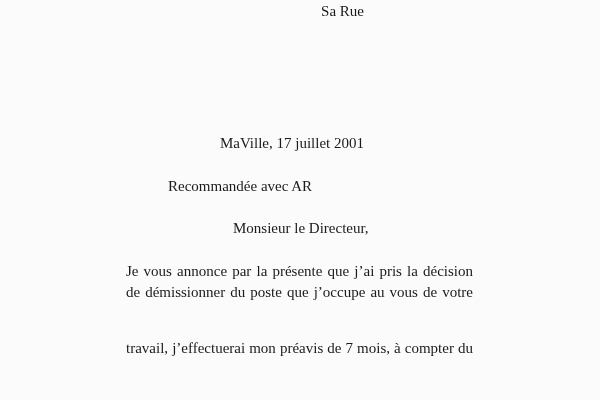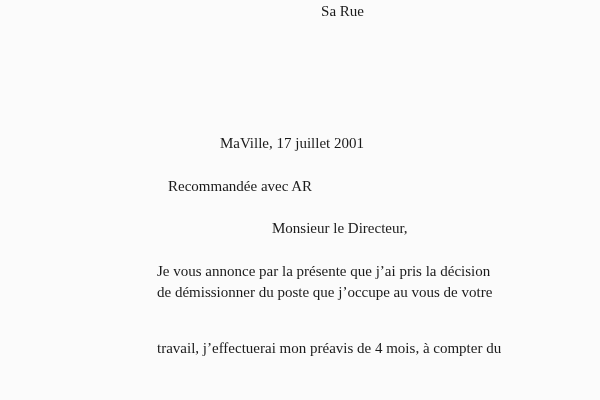--- a/index.html
+++ b/index.html
@@ -39,41 +39,40 @@
       left: 126px;
       width: 347px;
       line-height: 20.5px;
       text-align: justify;
     }
     .para span {
       display: block;
       text-align: justify;
       text-align-last: justify;
       white-space: nowrap;
-      margin-left: 31px;
     }
     .para span.last {
       text-align-last: left;
     }
   </style>
 </head>
 <body>
 
 <div class="page">
 
   <div class="line right" style="top:2px;">Sa Rue</div>
 
   <div class="line right" style="top:134px;">MaVille, 17 juillet 2001</div>
 
   <div class="line left" style="top:177px;">Recommandée avec AR</div>
 
-  <div class="line" style="top:219px; left:233px;margin-left:39px;">Monsieur le Directeur,</div>
+  <div class="line" style="top:219px; left:233px;">Monsieur le Directeur,</div>
 
   <div class="para" style="top:261px;">
     <span>Je vous annonce par la présente que j’ai pris la décision</span>
     <span>de démissionner du poste que j’occupe au vous de votre</span>
   </div>
 
   <div class="para" style="top:338px;">
-    <span>travail, j’effectuerai mon préavis de 4 mois, à compter du</span>
+    <span>travail, j’effectuerai mon préavis de 7 mois, à compter du</span>
   </div>
 
 </div>
 
 </body></html>

